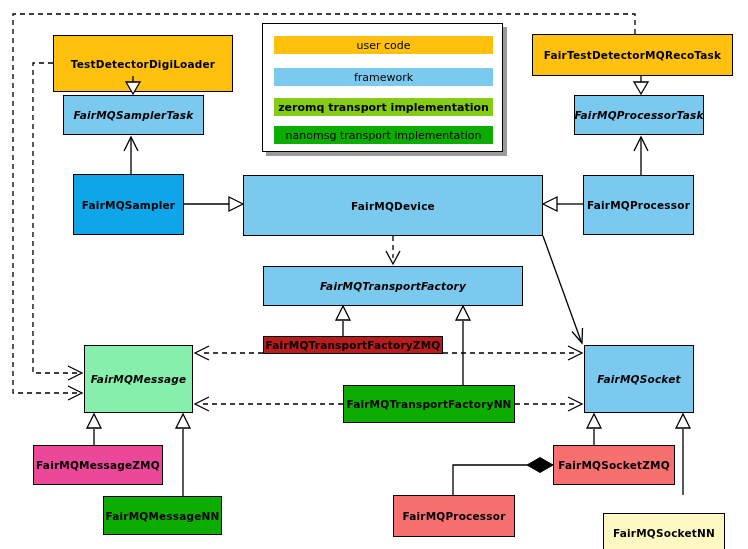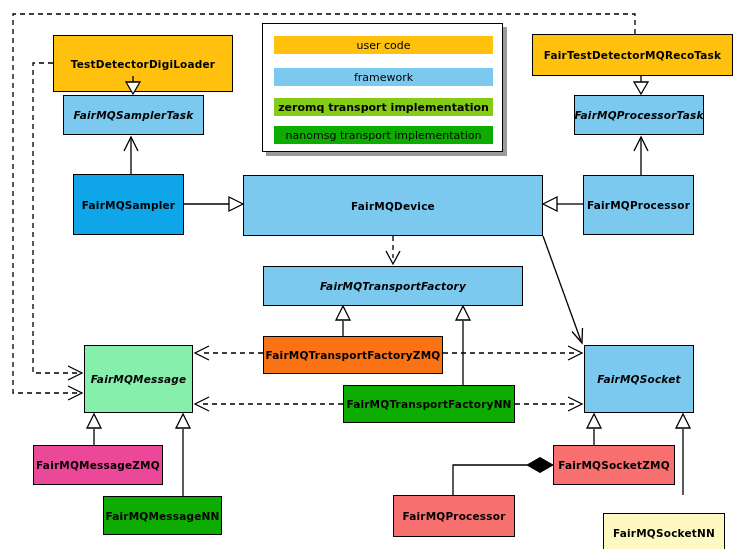--- a/index.html
+++ b/index.html
@@ -43,21 +43,21 @@
   <div class="node abstract" style="left: 574px; top: 95px; width: 130px; height: 40px; background: rgb(124, 201, 239);">FairMQProcessorTask</div>
 
   <div class="node" style="left: 73px; top: 174px; width: 111px; height: 61px; background: #0ea5e9;">FairMQSampler</div>
 
   <div class="node" style="left: 243px; top: 175px; width: 300px; height: 61px; background: rgb(124, 201, 239);">FairMQDevice</div>
 
   <div class="node" style="left: 583px; top: 175px; width: 111px; height: 60px; background: rgb(124, 201, 239);">FairMQProcessor</div>
 
   <div class="node abstract" style="left: 263px; top: 266px; width: 260px; height: 40px; background: rgb(124, 201, 239);">FairMQTransportFactory</div>
 
-  <div class="node" style="left: 263px; top: 336px; width: 180px; height: 38px; background: #f97316;">FairMQTransportFactoryZMQ</div>
+  <div class="node" style="left: 263px; top: 336px; width: 180px; height: 18px; background: #b91c1c;">FairMQTransportFactoryZMQ</div>
 
   <div class="node" style="left: 343px; top: 385px; width: 172px; height: 38px; background: rgb(12, 173, 0);">FairMQTransportFactoryNN</div>
 
   <div class="node abstract" style="left: 84px; top: 345px; width: 109px; height: 68px; background: #86efac;">FairMQMessage</div>
 
   <div class="node abstract" style="left: 584px; top: 345px; width: 110px; height: 68px; background: rgb(124, 201, 239);">FairMQSocket</div>
 
   <div class="node" style="left: 33px; top: 445px; width: 130px; height: 40px; background: #ec4899;">FairMQMessageZMQ</div>
 
   <div class="node" style="left: 103px; top: 496px; width: 119px; height: 39px; background: rgb(12, 173, 0);">FairMQMessageNN</div>

